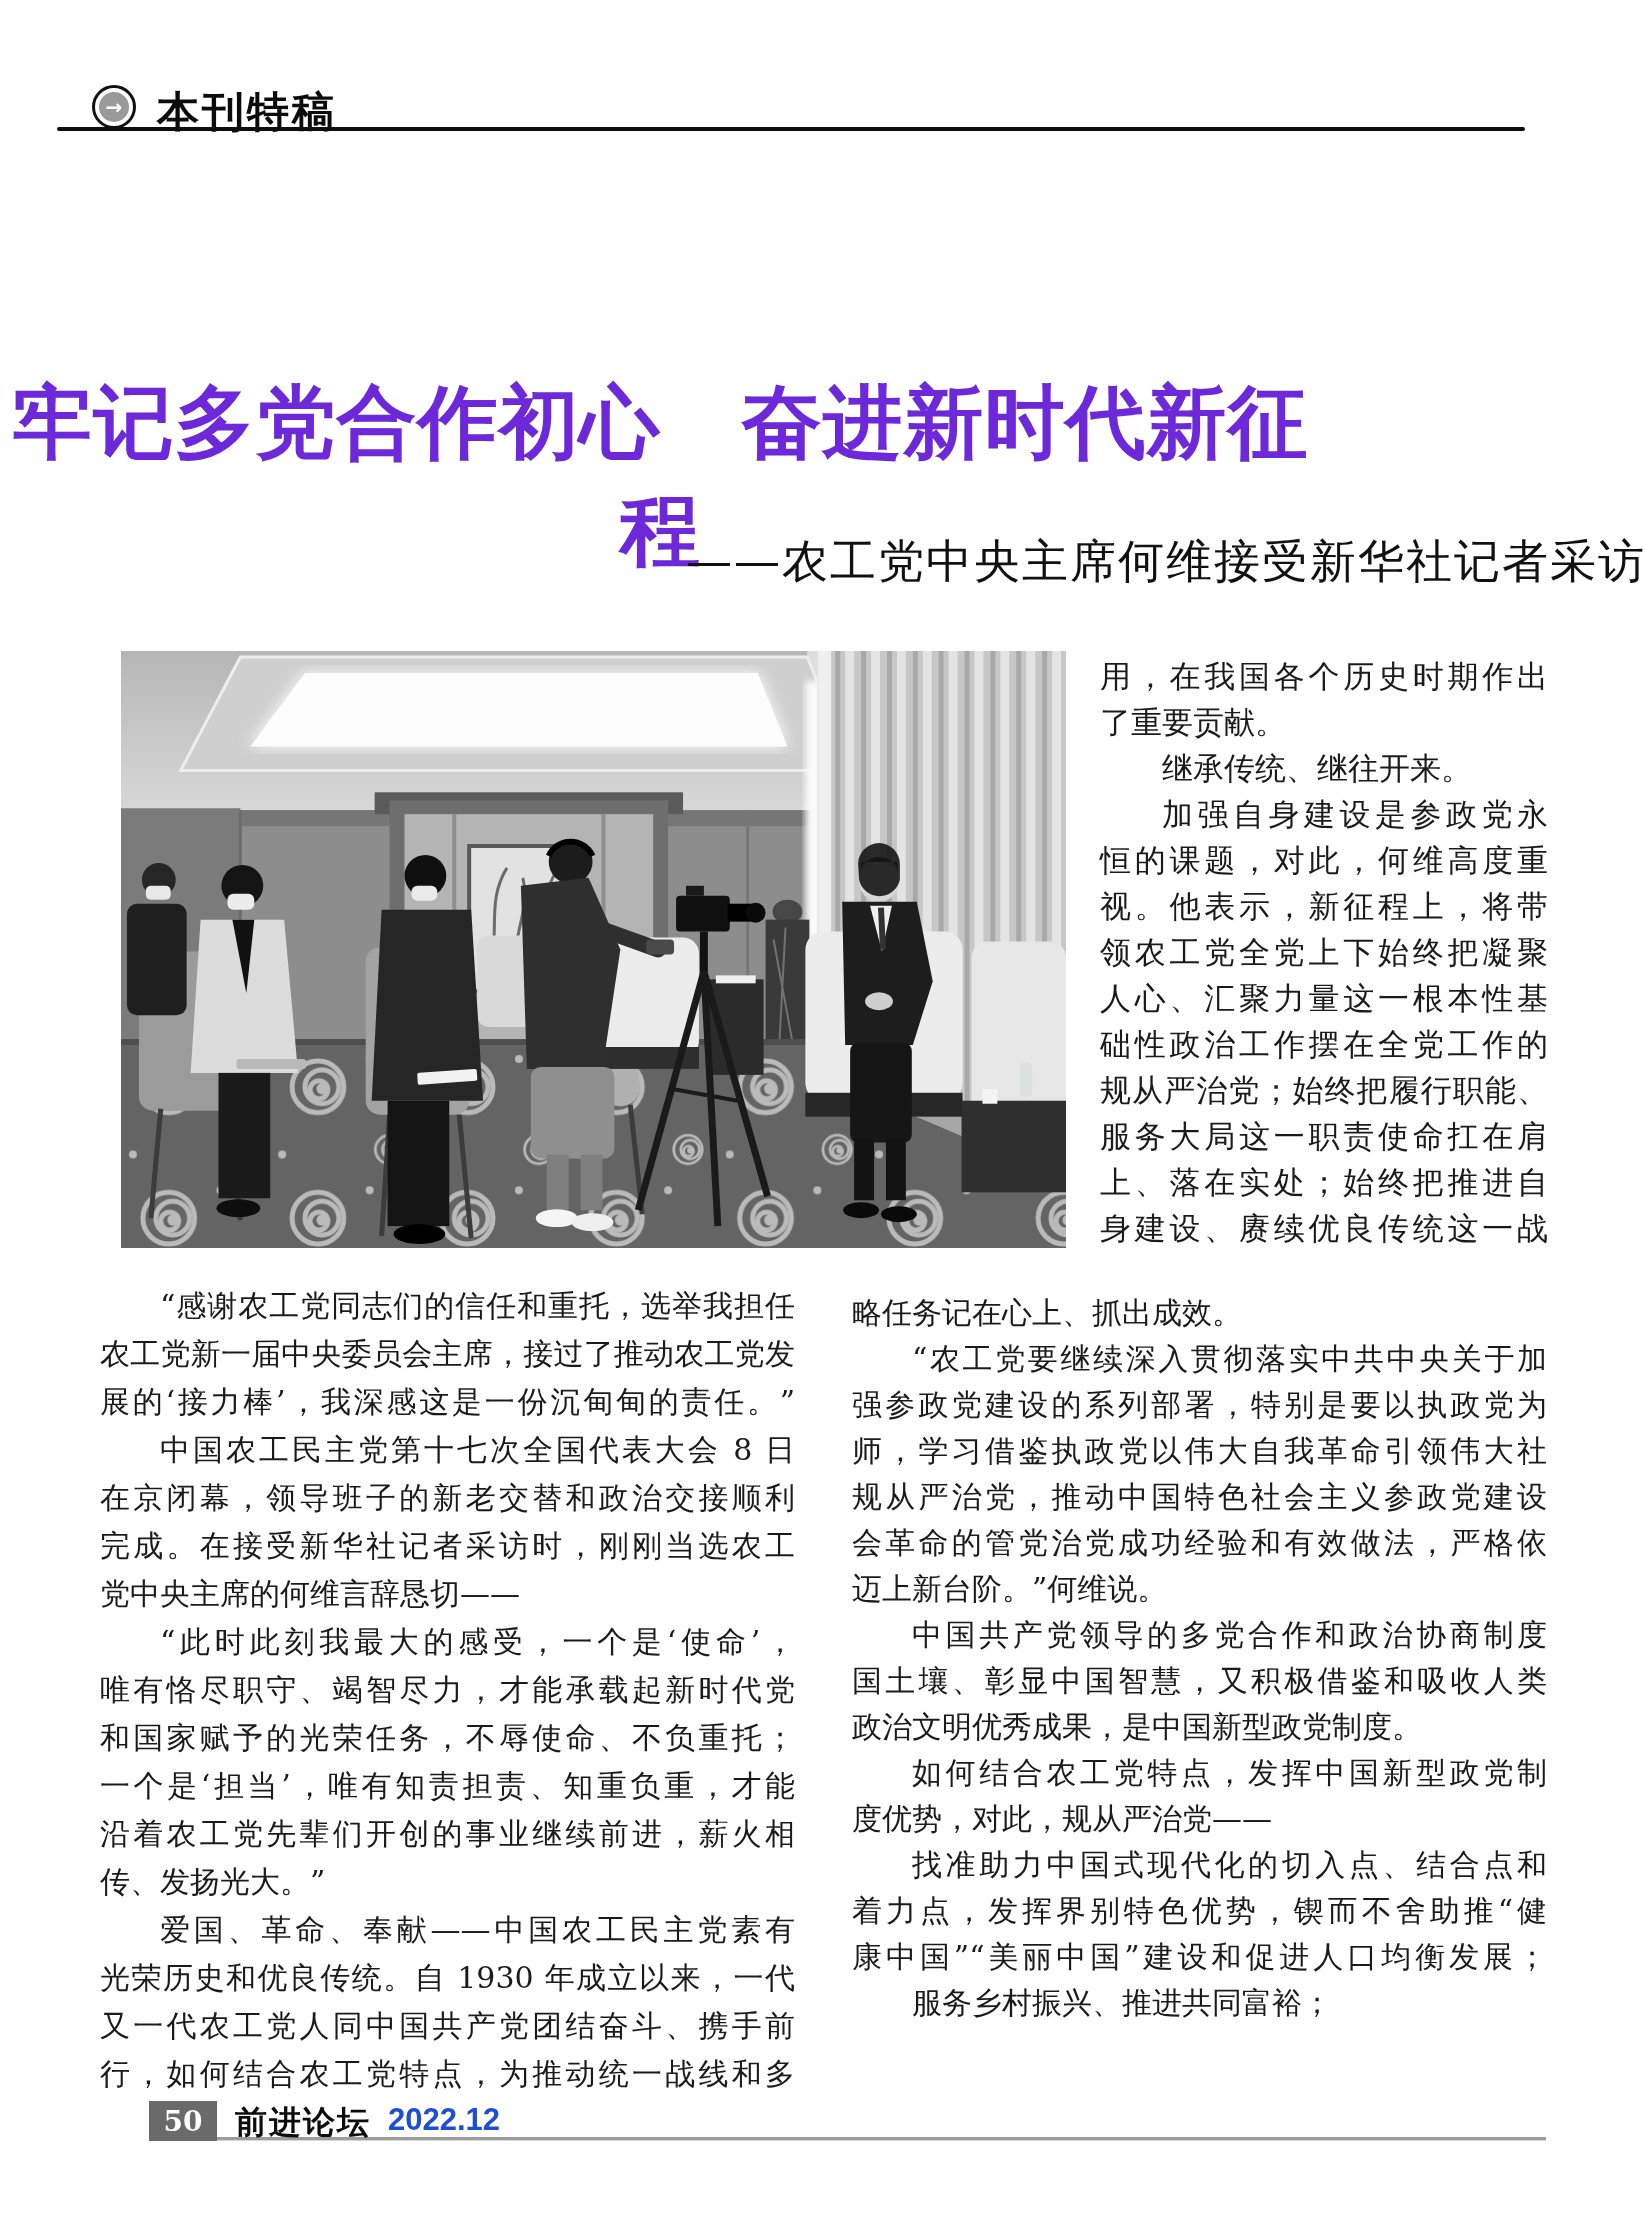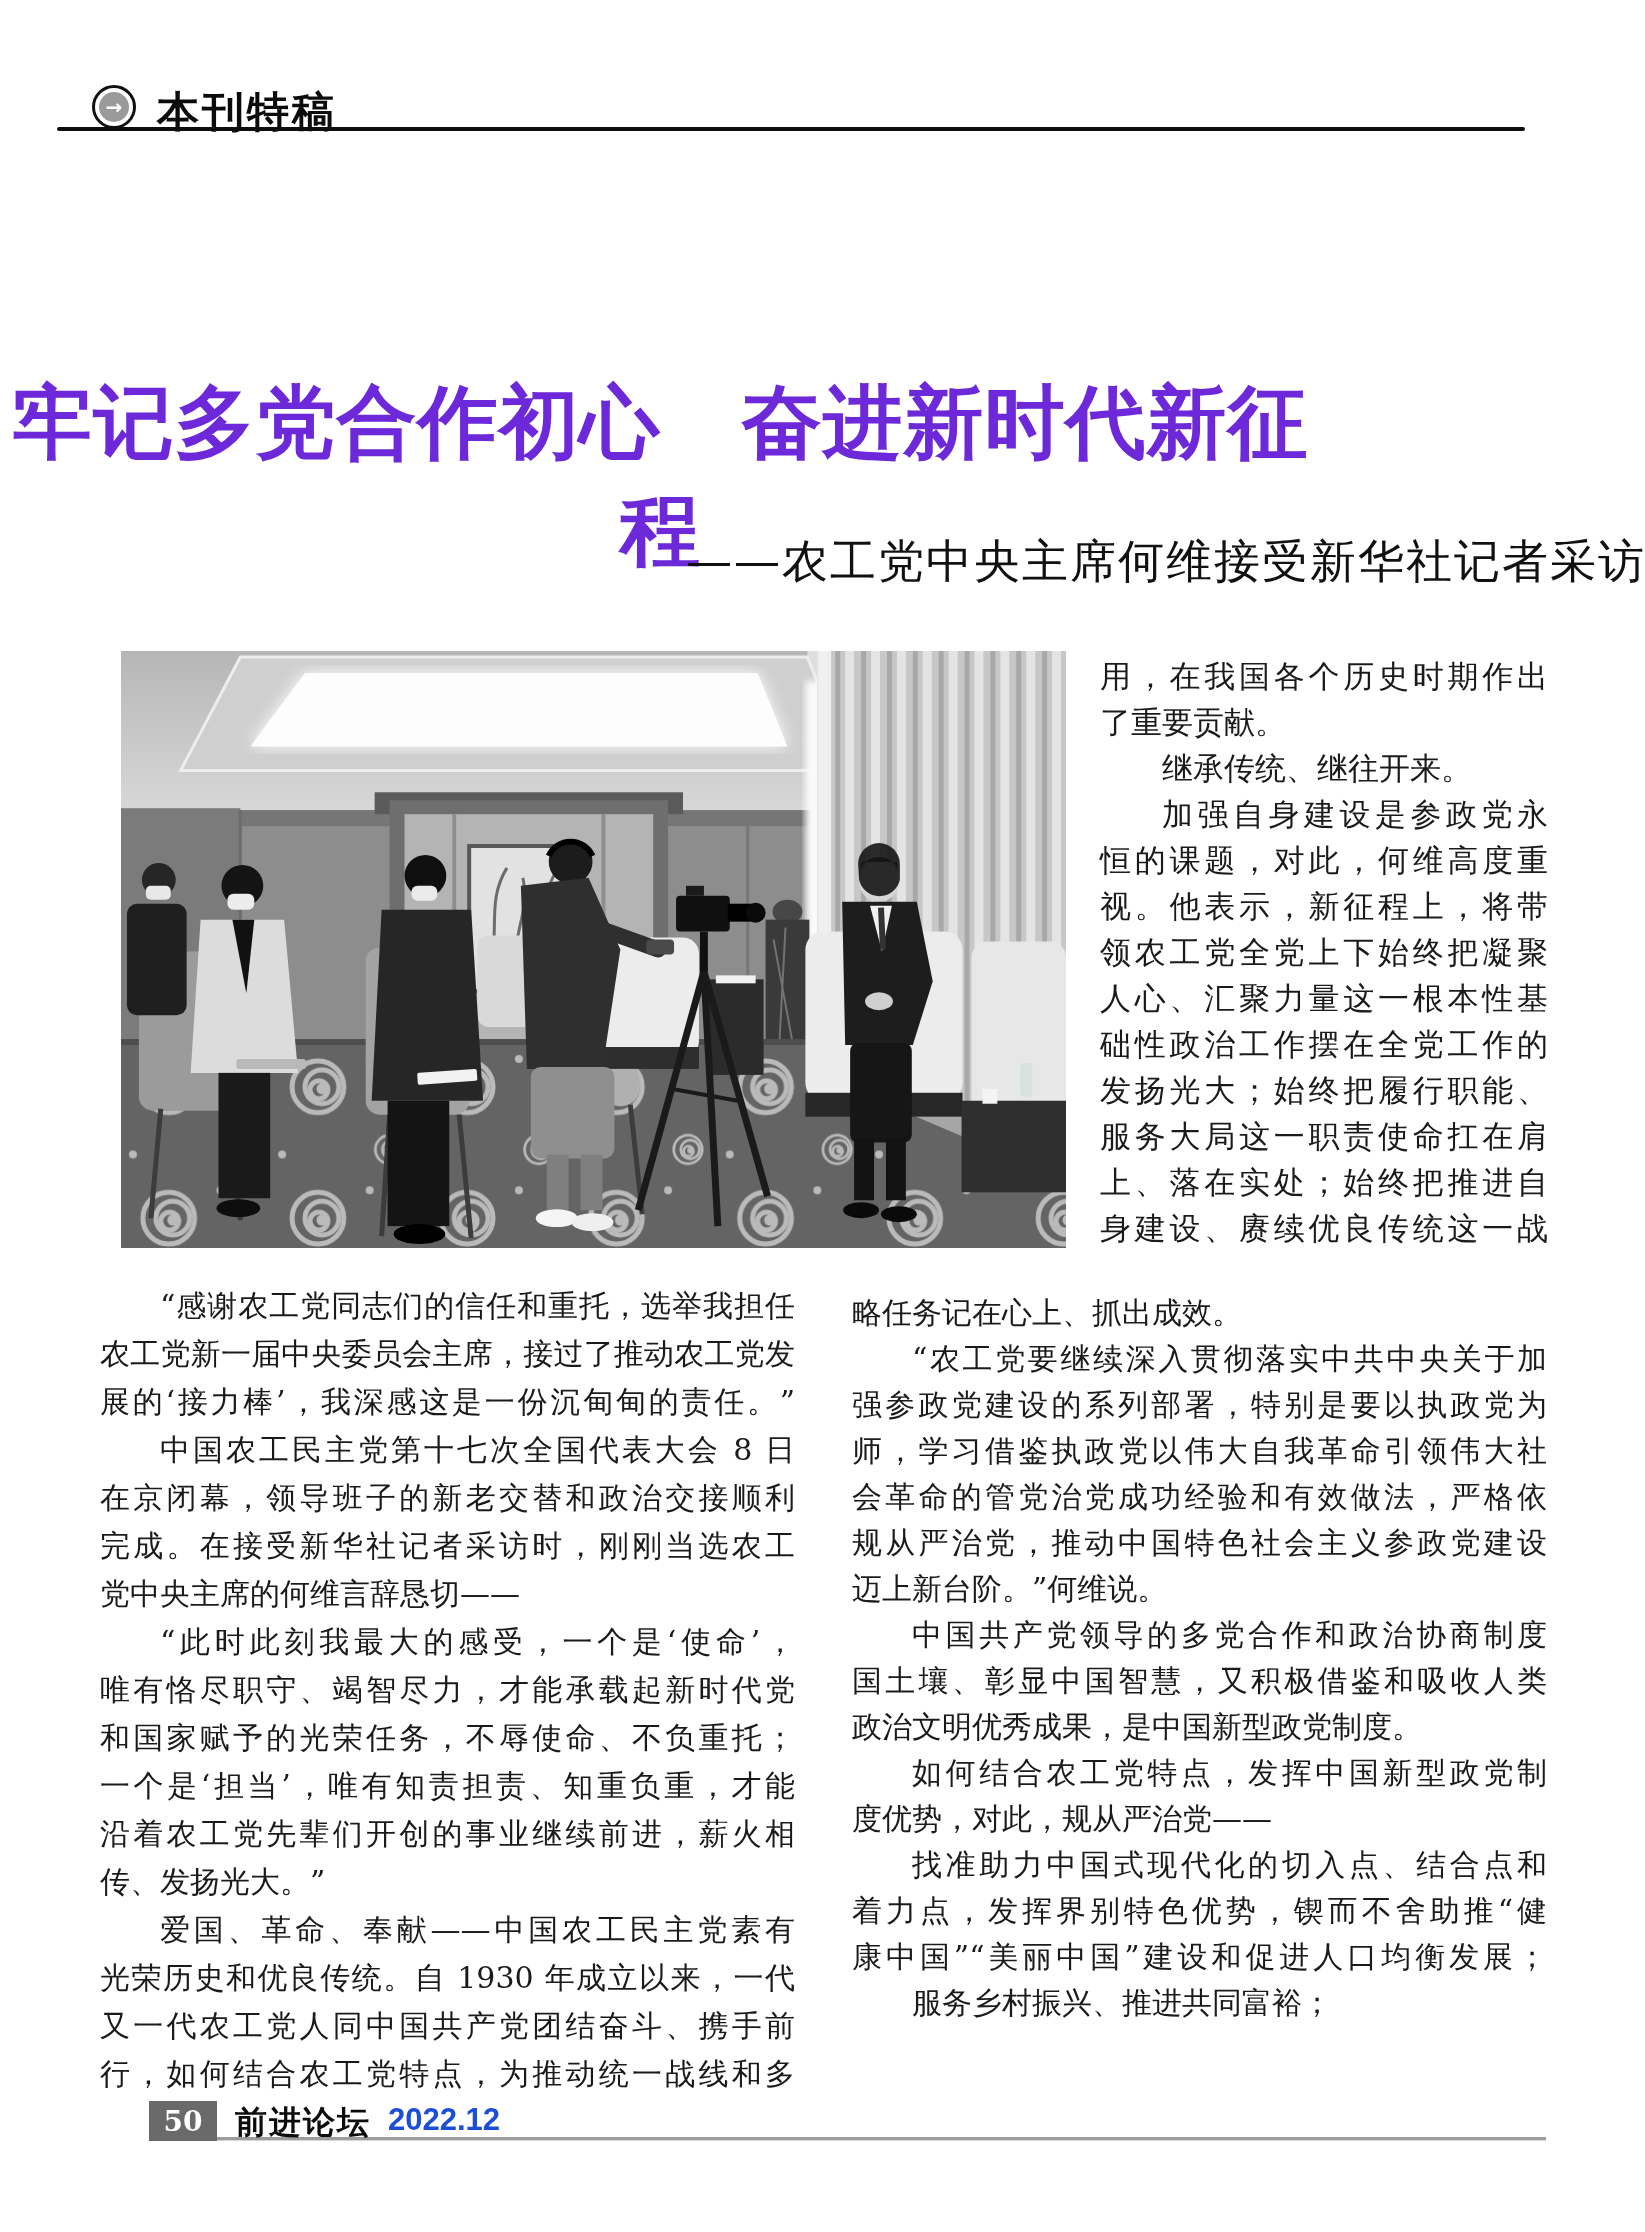--- a/index.html
+++ b/index.html
@@ -207,21 +207,21 @@
 <div class="col col-side">
     <div class="tline">用，在我国各个历史时期作出</div>
     <div class="tline endl">了重要贡献。</div>
     <div class="tline ind endl">继承传统、继往开来。</div>
     <div class="tline ind">加强自身建设是参政党永</div>
     <div class="tline">恒的课题，对此，何维高度重</div>
     <div class="tline">视。他表示，新征程上，将带</div>
     <div class="tline">领农工党全党上下始终把凝聚</div>
     <div class="tline">人心、汇聚力量这一根本性基</div>
     <div class="tline">础性政治工作摆在全党工作的</div>
-    <div class="tline">发扬光大；始终把履行职能、</div>
+    <div class="tline">规从严治党；始终把履行职能、</div>
     <div class="tline">服务大局这一职责使命扛在肩</div>
     <div class="tline">上、落在实处；始终把推进自</div>
     <div class="tline">身建设、赓续优良传统这一战</div>
   </div>
 <div class="col col-left">
     <div class="tline ind">“感谢农工党同志们的信任和重托，选举我担任</div>
     <div class="tline">农工党新一届中央委员会主席，接过了推动农工党发</div>
     <div class="tline">展的‘接力棒’，我深感这是一份沉甸甸的责任。”</div>
     <div class="tline ind">中国农工民主党第十七次全国代表大会 8 日</div>
     <div class="tline">在京闭幕，领导班子的新老交替和政治交接顺利</div>
@@ -236,22 +236,22 @@
     <div class="tline ind">爱国、革命、奉献——中国农工民主党素有</div>
     <div class="tline">光荣历史和优良传统。自 1930 年成立以来，一代</div>
     <div class="tline">又一代农工党人同中国共产党团结奋斗、携手前</div>
     <div class="tline">行，如何结合农工党特点，为推动统一战线和多</div>
   </div>
 <div class="col col-right">
     <div class="tline endl">略任务记在心上、抓出成效。</div>
     <div class="tline ind">“农工党要继续深入贯彻落实中共中央关于加</div>
     <div class="tline">强参政党建设的系列部署，特别是要以执政党为</div>
     <div class="tline">师，学习借鉴执政党以伟大自我革命引领伟大社</div>
+    <div class="tline">规从严治党，推动中国特色社会主义参政党建设</div>
     <div class="tline">会革命的管党治党成功经验和有效做法，严格依</div>
-    <div class="tline">规从严治党，推动中国特色社会主义参政党建设</div>
     <div class="tline endl">迈上新台阶。”何维说。</div>
     <div class="tline ind">中国共产党领导的多党合作和政治协商制度</div>
     <div class="tline">国土壤、彰显中国智慧，又积极借鉴和吸收人类</div>
     <div class="tline endl">政治文明优秀成果，是中国新型政党制度。</div>
     <div class="tline ind">如何结合农工党特点，发挥中国新型政党制</div>
     <div class="tline endl">度优势，对此，规从严治党——</div>
     <div class="tline ind">找准助力中国式现代化的切入点、结合点和</div>
     <div class="tline">着力点，发挥界别特色优势，锲而不舍助推“健</div>
     <div class="tline">康中国”“美丽中国”建设和促进人口均衡发展；</div>
     <div class="tline ind endl">服务乡村振兴、推进共同富裕；</div>

